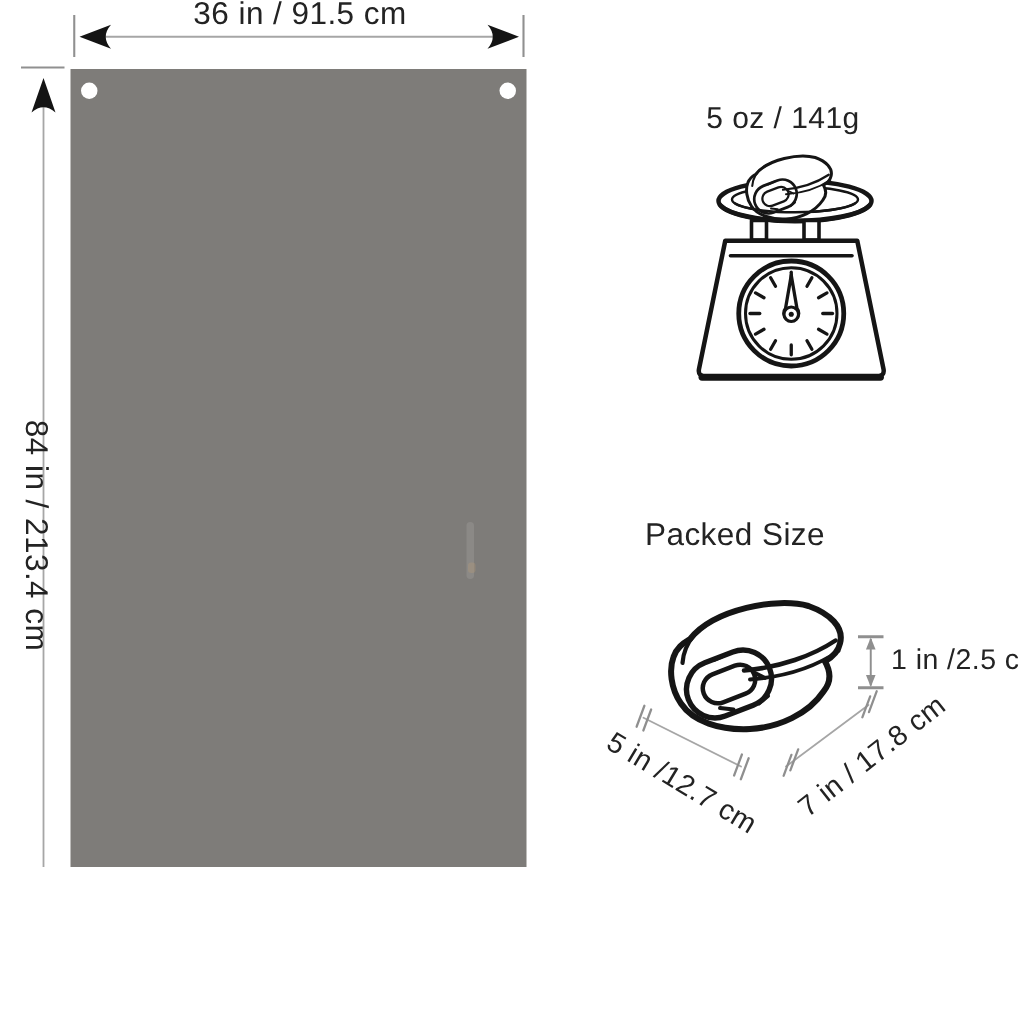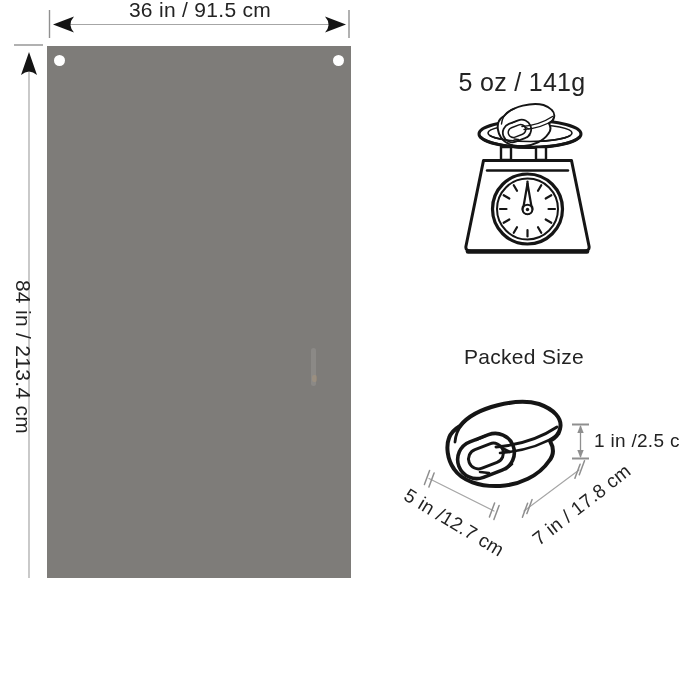--- a/index.html
+++ b/index.html
@@ -1,33 +1,33 @@
 <!DOCTYPE html>
 <html><head>
 <meta charset="utf-8">
 <style>
   html,body{margin:0;padding:0;background:#fff;}
   .stage{
     position:relative;width:679px;height:578px;background:#fff;overflow:hidden;
     font-family:"Liberation Sans", sans-serif;color:#232323;
   }
-  .lbl{position:absolute;font-size:25px;letter-spacing:.3px;white-space:nowrap;color:#232323;}
+  .lbl{position:absolute;font-size:20px;letter-spacing:.3px;white-space:nowrap;color:#232323;}
   .lbl.center{text-align:center;}
   .panel{
     position:absolute;left:47px;top:46px;width:304px;height:636px;
     background:#7e7c79;
   }
   .grommet{position:absolute;width:11px;height:11px;border-radius:50%;background:#fff;}
   .crease{position:absolute;left:264px;top:302px;width:5px;height:38px;background:rgba(255,255,255,.10);border-radius:3px;}
   .crease-dot{position:absolute;left:265px;top:329px;width:5px;height:7px;background:rgba(189,160,120,.30);border-radius:2px;}
   .overlay{position:absolute;left:0;top:0;pointer-events:none;}
   #flat-width-label{left:90px;top:-2px;width:220px;font-size:21px;}
   #flat-height-label{left:-67px;top:345px;width:180px;font-size:21px;transform:rotate(90deg);}
   #weight-label{left:422px;top:68px;width:200px;}
-  #packed-title{left:424px;top:345px;width:200px;font-size:21px;}
+  #packed-title{left:390px;top:345px;width:200px;font-size:21px;}
   #packed-height-label{left:594px;top:430px;font-size:19px;}
   #packed-width-label{left:389px;top:512px;width:130px;font-size:19px;transform:rotate(31deg);}
   #packed-depth-label{left:517px;top:494px;width:130px;font-size:19px;transform:rotate(-38deg);}
 </style>
 </head>
 <body>
 
 <div class="stage">
 
   <div class="panel">

